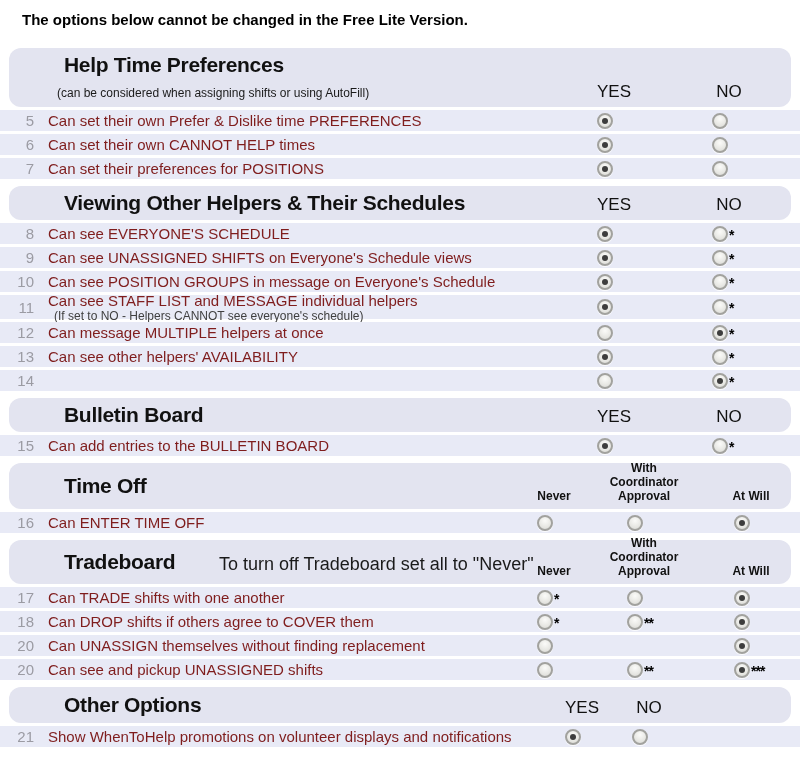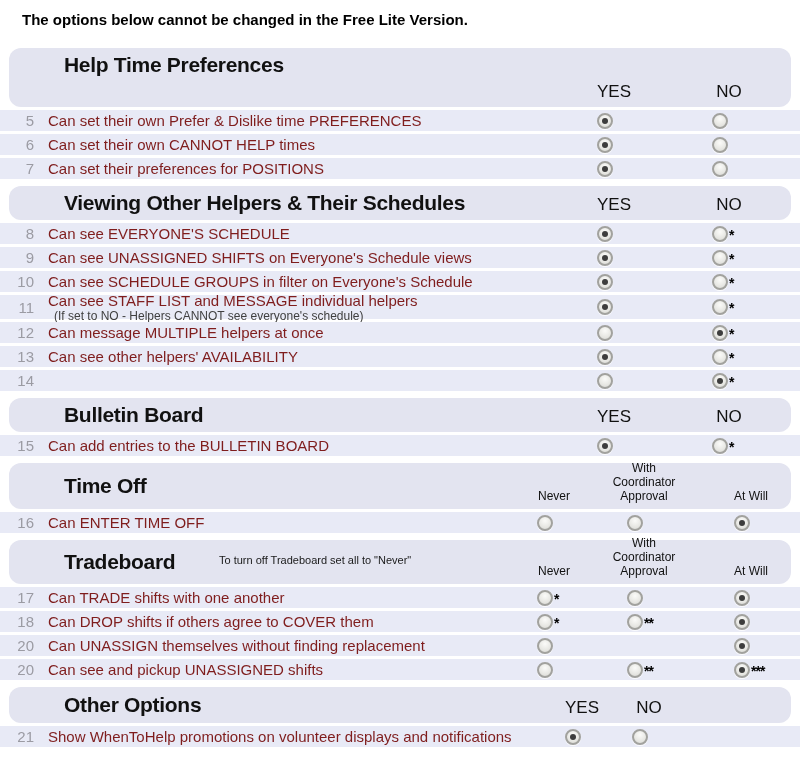--- a/index.html
+++ b/index.html
@@ -27,29 +27,29 @@
   .section-title {
     position:absolute; left:55px; top:50%; transform:translateY(-50%);
     font-size:21px; font-weight:bold; letter-spacing:-0.3px; white-space:nowrap;
   }
   .section-title.top { top:5px; transform:none; }
   .section-subtitle {
     position:absolute; left:48px; bottom:7px; font-size:12px; color:#1a1a1a;
     white-space:nowrap;
   }
   .section-note {
-    position:absolute; left:210px; top:14px; font-size:11px; color:#1a1a1a;
+    position:absolute; left:210px; top:14px; font-size:18px; color:#1a1a1a;
     white-space:nowrap;
   }
   .col-head {
     position:absolute; bottom:5px; transform:translateX(-50%);
     font-size:17px; color:#111; text-align:center;
     white-space:pre-line; line-height:1.18;
   }
-  .col-head.small { font-size:12px; bottom:6px; }
+  .col-head.small { font-size:12px; bottom:6px;font-weight:bold; }
   .rows { margin-top:3px; }
   .row {
     position:relative; height:21px; margin-bottom:3px;
     background:#e8eaf6; display:flex; align-items:center;
   }
   .row.tall { height:24px; }
   .row-num {
     flex:none; width:34px; text-align:right; color:#9b9ba3;
     font-size:15px; margin-right:14px;
   }
@@ -78,20 +78,21 @@
     letter-spacing:-1px; line-height:1;
   }
 </style>
 </head>
 <body>
 
 <div class="page-title">The options below cannot be changed in the Free Lite Version.</div>
 <div id="sections">
     <div class="section-card card-0">
       <div class="section-title top">Help Time Preferences</div>
+      <div class="section-subtitle">(can be considered when assigning shifts or using AutoFill)</div>
       <div class="col-head" style="left: 605px;">YES</div>
       <div class="col-head" style="left: 720px;">NO</div>
     </div>
     <div class="rows">
       <div class="row">
         <span class="row-num">5</span>
         <div class="row-label-wrap">
           <div class="row-label">Can set their own Prefer &amp; Dislike time PREFERENCES</div>
         </div>
         <div class="cell" style="left: 605px;"><span class="radio selected"></span></div>
@@ -132,21 +133,21 @@
         <span class="row-num">9</span>
         <div class="row-label-wrap">
           <div class="row-label">Can see UNASSIGNED SHIFTS on Everyone's Schedule views</div>
         </div>
         <div class="cell" style="left: 605px;"><span class="radio selected"></span></div>
         <div class="cell" style="left: 720px;"><span class="radio"></span><span class="suffix">*</span></div>
       </div>
       <div class="row">
         <span class="row-num">10</span>
         <div class="row-label-wrap">
-          <div class="row-label">Can see SCHEDULE GROUPS in filter on Everyone's Schedule</div>
+          <div class="row-label">Can see POSITION GROUPS in message on Everyone's Schedule</div>
         </div>
         <div class="cell" style="left: 605px;"><span class="radio selected"></span></div>
         <div class="cell" style="left: 720px;"><span class="radio"></span><span class="suffix">*</span></div>
       </div>
       <div class="row tall">
         <span class="row-num">11</span>
         <div class="row-label-wrap">
           <div class="row-label">Can see STAFF LIST and MESSAGE individual helpers</div>
           <div class="row-sublabel">(If set to NO - Helpers CANNOT see everyone's schedule)</div>
         </div>

